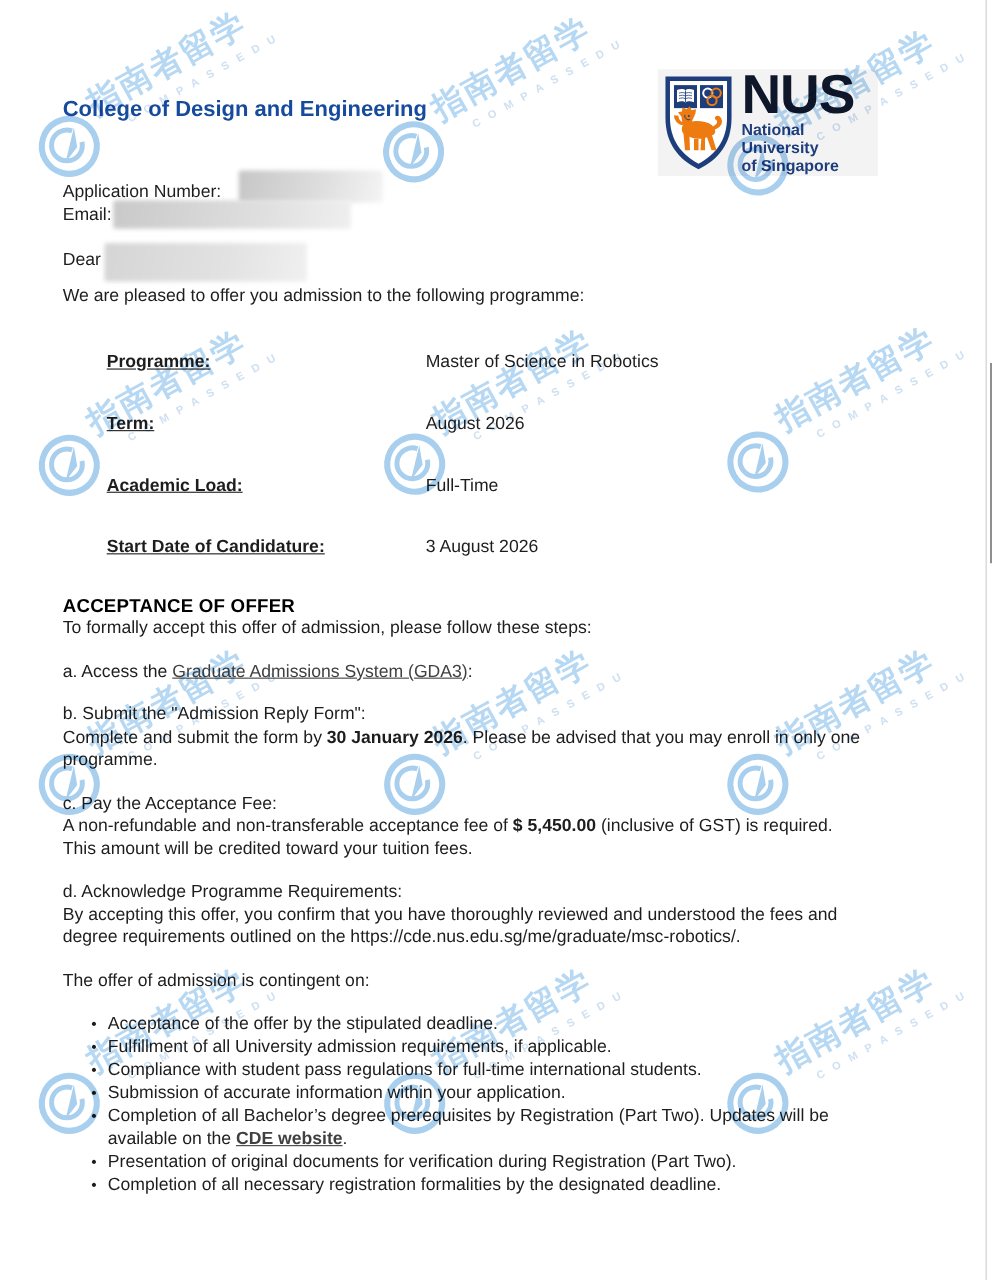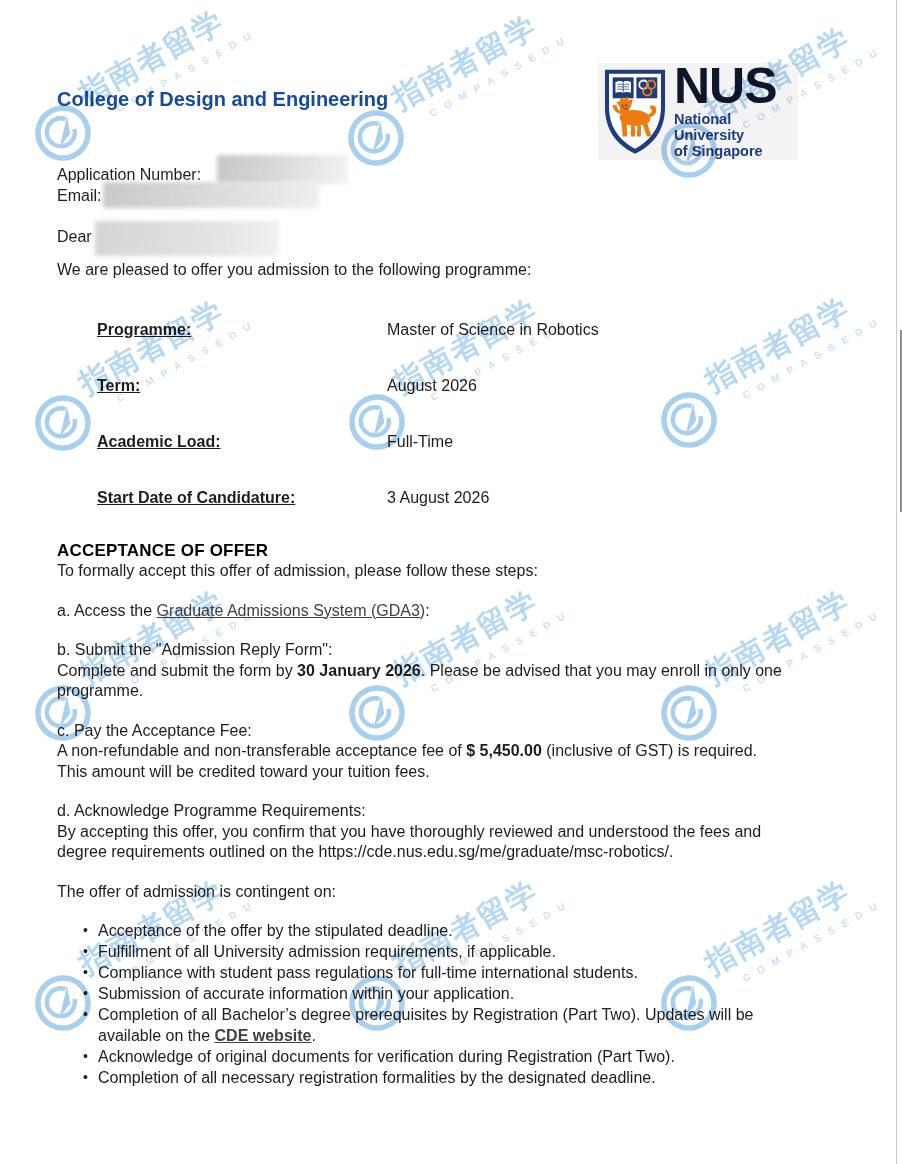--- a/index.html
+++ b/index.html
@@ -150,21 +150,21 @@
     <p class="step">The offer of admission is contingent on:</p>
 
     <ul class="cond">
       <li><span>Acceptance of the offer by the stipulated deadline.</span></li>
       <li><span>Fulfillment of all University admission requirements, if applicable.</span></li>
       <li><span>Compliance with student pass regulations for full-time international students.</span></li>
       <li><span>Submission of accurate information within your application.</span></li>
       <li>
         <span>Completion of all Bachelor’s degree prerequisites by Registration (Part Two). Updates will be available on the </span><a class="link bold">CDE website</a><span>.</span>
       </li>
-      <li><span>Acknowledge of original documents for verification during Registration (Part Two).</span></li>
+      <li><span>Presentation of original documents for verification during Registration (Part Two).</span></li>
       <li><span>Completion of all necessary registration formalities by the designated deadline.</span></li>
     </ul>
   </div>
 
   <div class="edge-light"></div>
   <div class="edge-dark"></div>
 
   <div class="wm-layer">
     <div class="wm" style="left:34px;top:16px">
         <svg class="wm-circle" viewBox="0 0 58 58">

